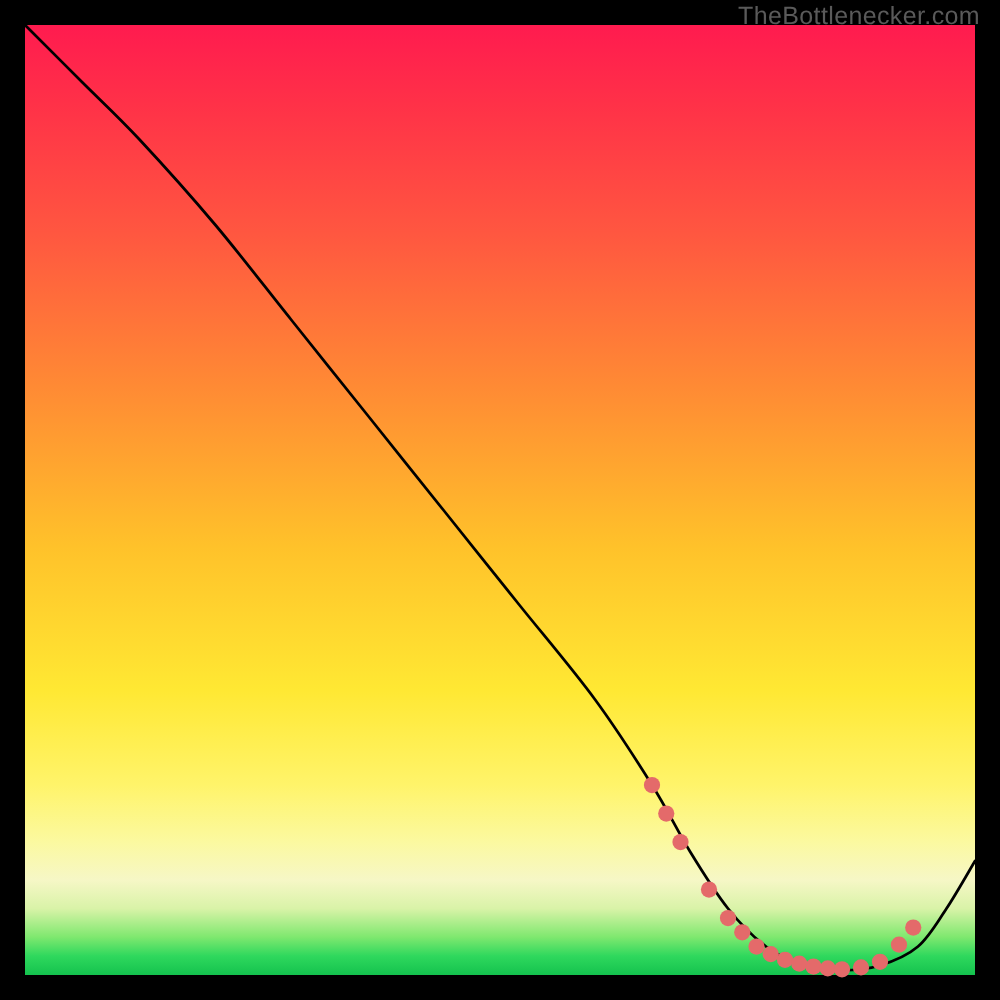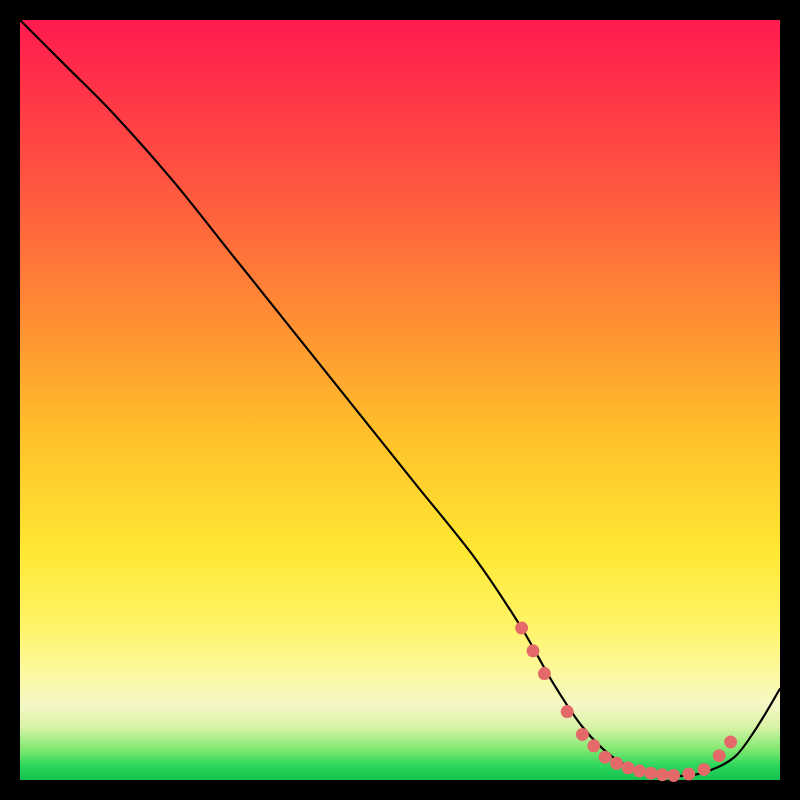--- a/index.html
+++ b/index.html
@@ -68,20 +68,21 @@
   }
   .dot {
     fill: #e46a6a;
     stroke: none;
   }
 </style>
 </head>
 <body>
 
 <div class="stage">
+  <div class="attribution">TheBottlenecker.com</div>
 
   <div class="plot">
     <svg class="curve" viewBox="0 0 760 760" preserveAspectRatio="none">
       <path id="curve-path" class="curve-path" d="M 0.0 0.0 C 7.6 7.6, 30.4 30.4, 45.6 45.6 C 60.8 60.8, 73.5 72.2, 91.2 91.2 C 108.9 110.2, 131.7 135.5, 152.0 159.6 C 172.3 183.7, 192.5 210.3, 212.8 235.6 C 233.1 260.9, 253.3 286.3, 273.6 311.6 C 293.9 336.9, 314.1 362.3, 334.4 387.6 C 354.7 412.9, 374.9 438.3, 395.2 463.6 C 415.5 488.9, 438.3 515.5, 456.0 539.6 C 473.7 563.7, 488.9 587.7, 501.6 608.0 C 514.3 628.3, 521.9 644.7, 532.0 661.2 C 542.1 677.7, 552.3 694.1, 562.4 706.8 C 572.5 719.5, 582.7 729.6, 592.8 737.2 C 602.9 744.8, 613.1 749.2, 623.2 752.4 C 633.3 755.6, 643.5 756.2, 653.6 756.2 C 663.7 756.2, 673.9 755.6, 684.0 752.4 C 694.1 749.2, 705.5 744.8, 714.4 737.2 C 723.3 729.6, 729.6 718.2, 737.2 706.8 C 744.8 695.4, 756.2 675.1, 760.0 668.8"></path>
       <g id="dots">
           <circle cx="501.6" cy="608.0" r="6.5" class="dot"></circle>
           <circle cx="513.0" cy="630.8" r="6.5" class="dot"></circle>
           <circle cx="524.4" cy="653.6" r="6.5" class="dot"></circle>
           <circle cx="547.2" cy="691.6" r="6.5" class="dot"></circle>
           <circle cx="562.4" cy="714.4" r="6.5" class="dot"></circle>

